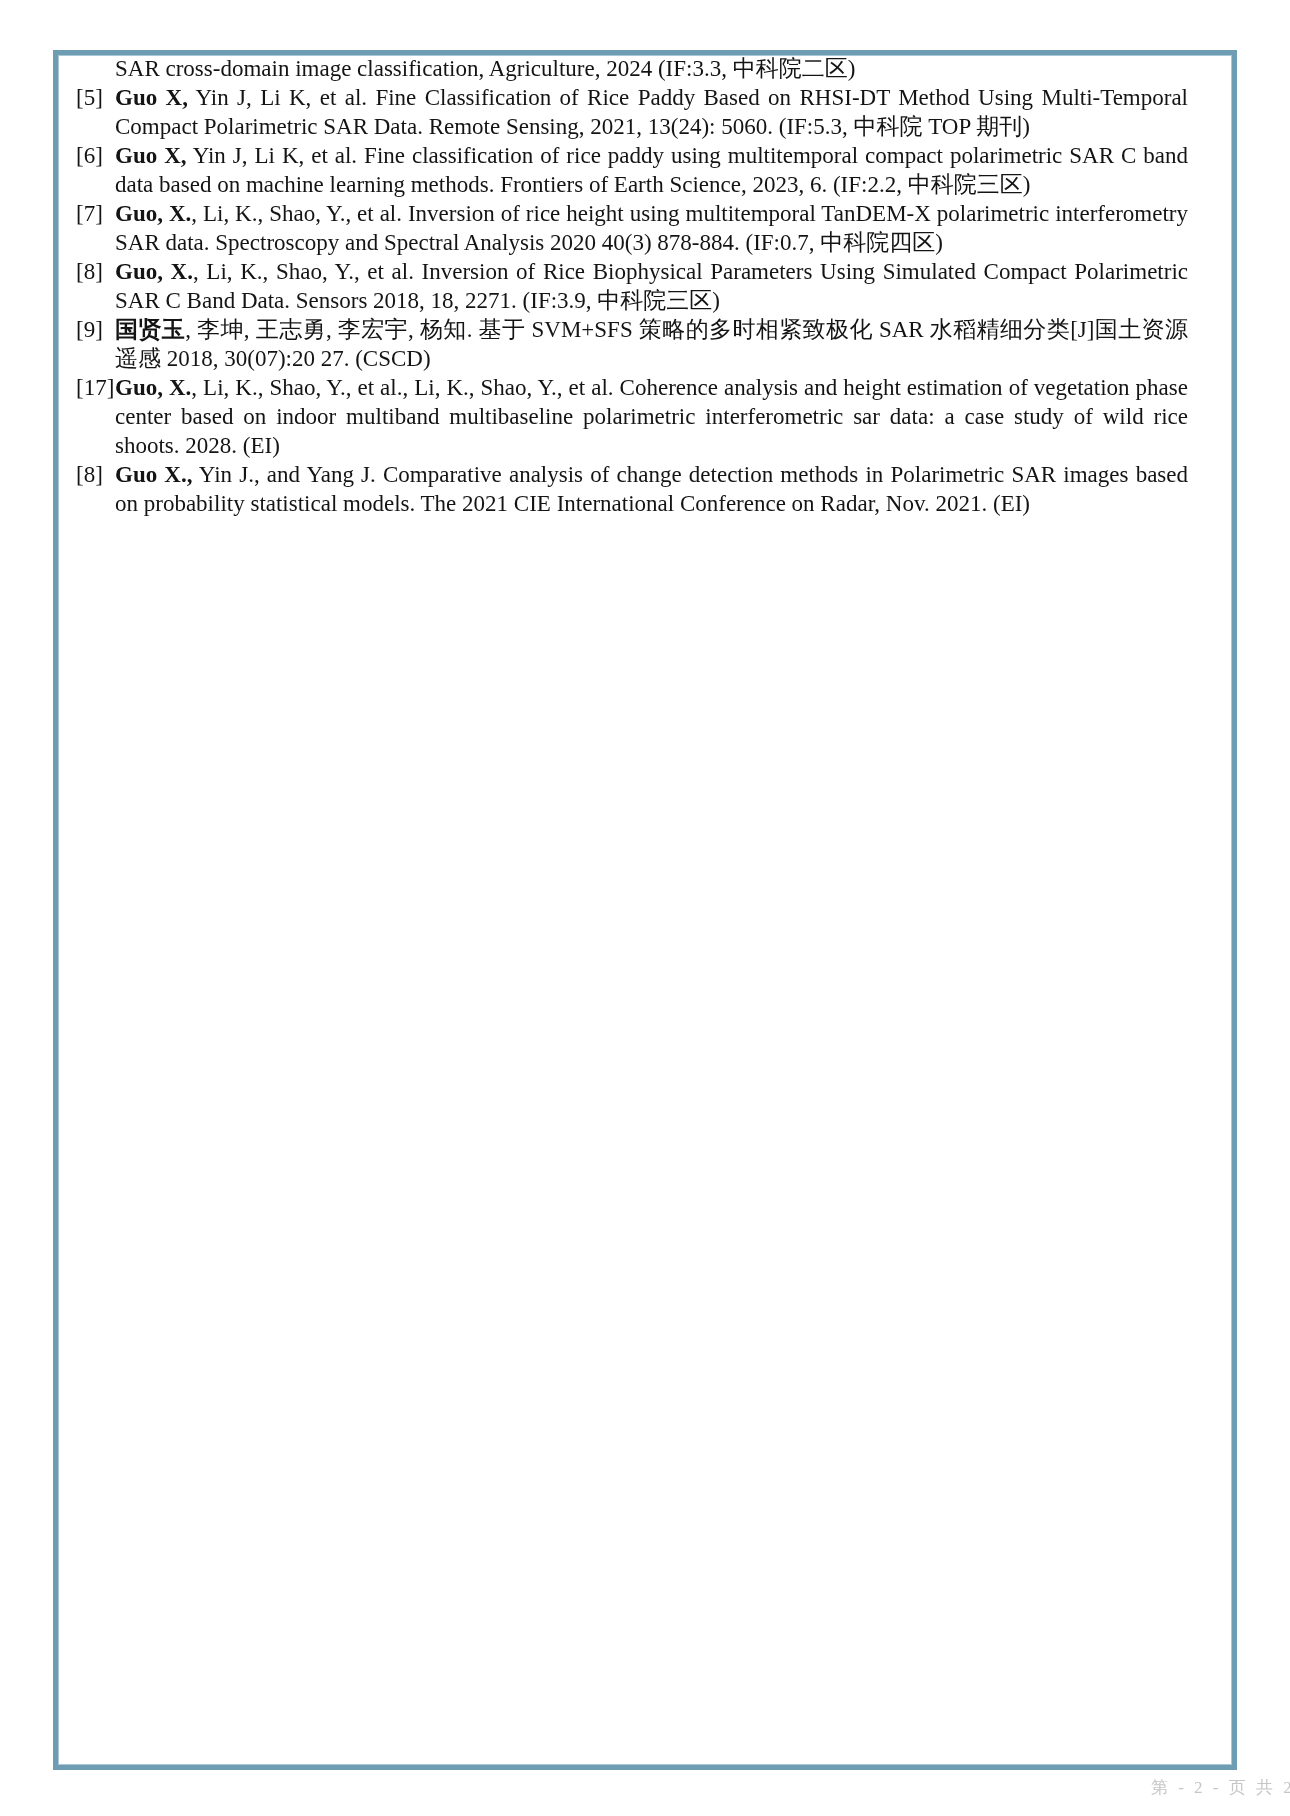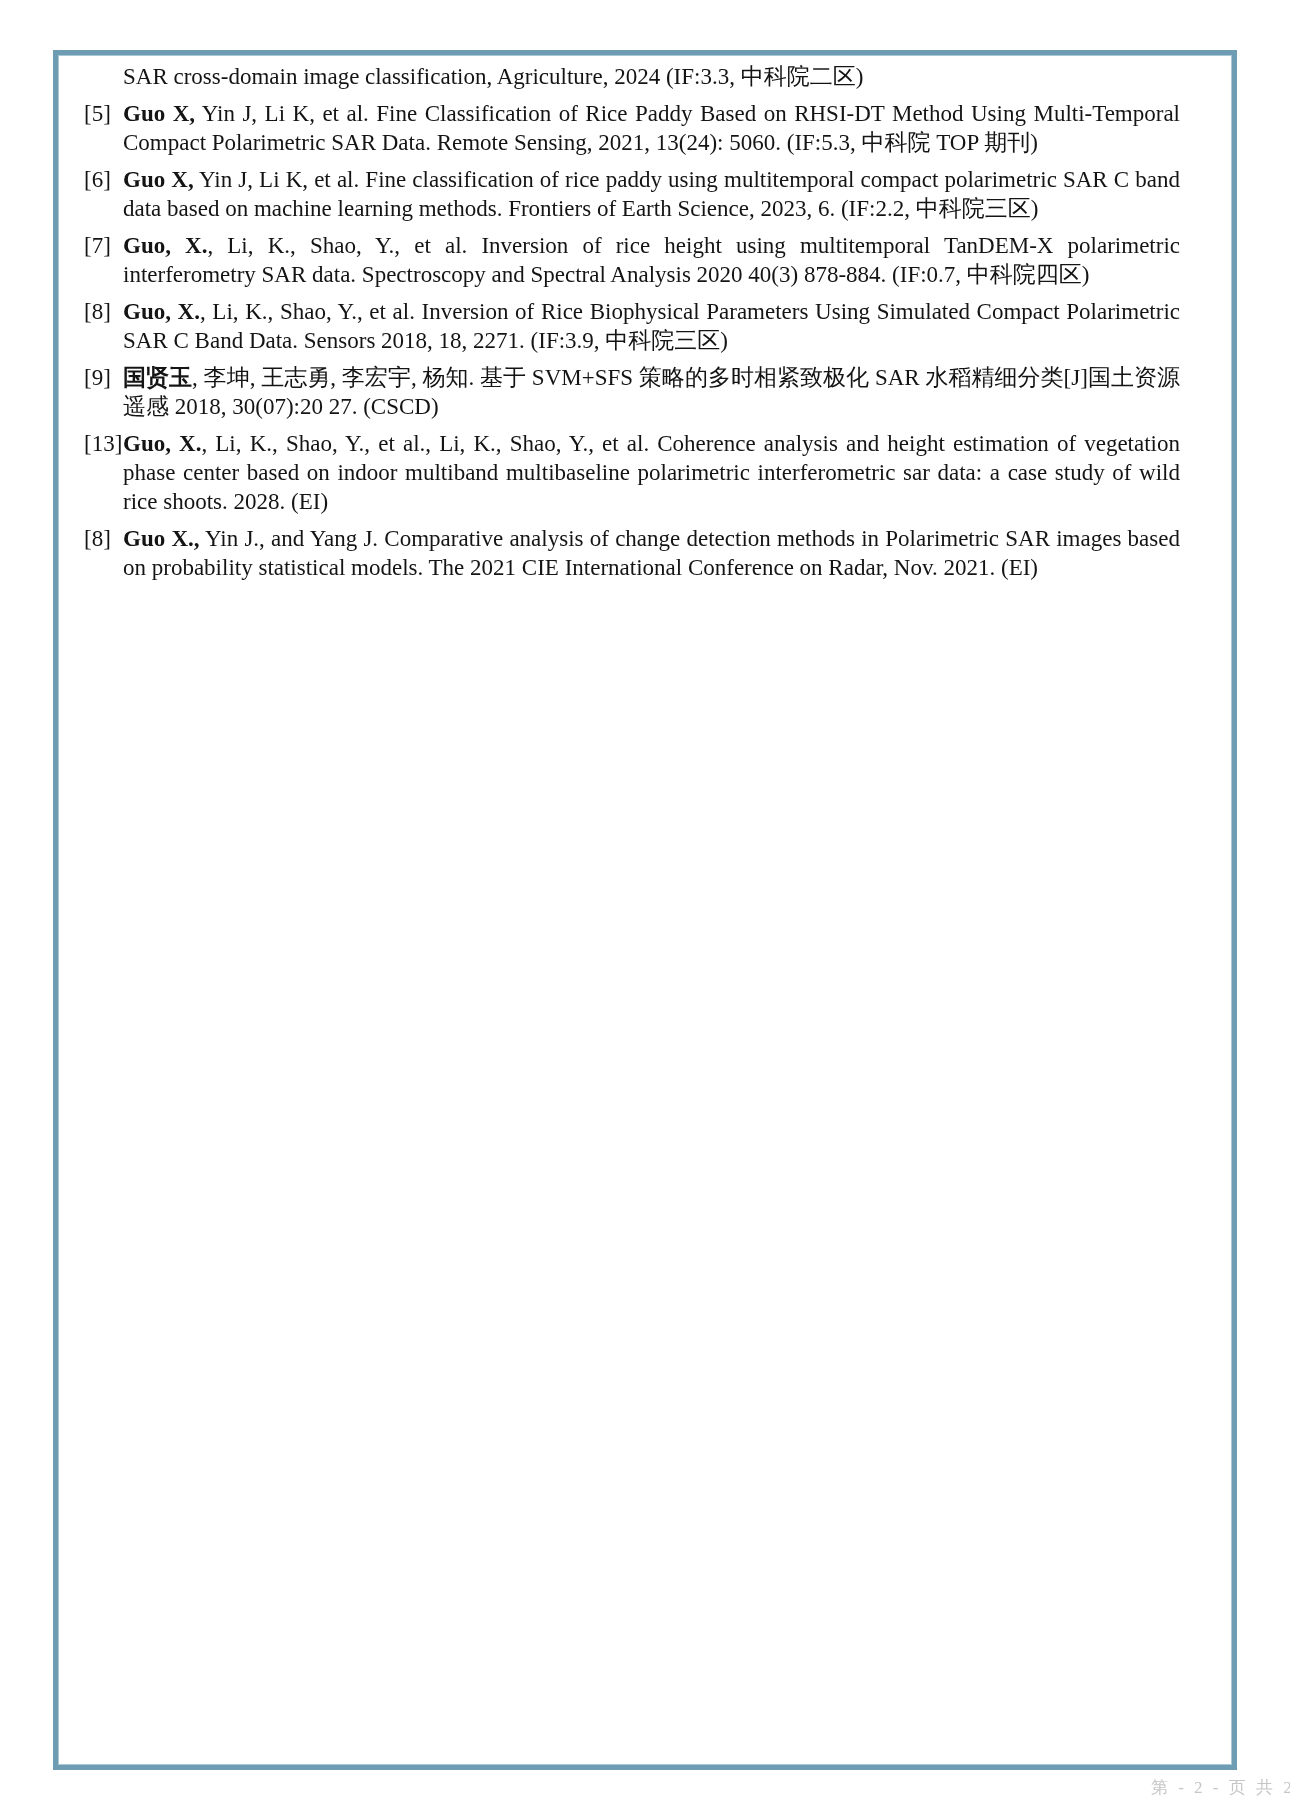--- a/index.html
+++ b/index.html
@@ -28,21 +28,21 @@
   .content {
     position: absolute;
     left: 76px;
     top: 54px;
     width: 1112px;
     color: #141414;
     font-size: 23px;
     line-height: 29px;
   }
   .content p, .content .pub-item {
-    margin: 8px;
+    margin: 0;
   }
   .cont-line {
     padding-left: 39px;
     text-align: left;
   }
   .pub-item {
     position: relative;
     padding-left: 39px;
     text-align: justify;
   }
@@ -78,20 +78,20 @@
   <div class="pub-item"><span class="pub-marker">[5]</span><span class="pub-bold">Guo X,</span><span class="pub-rest"> Yin J, Li K, et al. Fine Classification of Rice Paddy Based on RHSI-DT Method Using Multi-Temporal Compact Polarimetric SAR Data. Remote Sensing, 2021, 13(24): 5060. (IF:5.3, 中科院 TOP 期刊)</span></div>
 
   <div class="pub-item"><span class="pub-marker">[6]</span><span class="pub-bold">Guo X,</span><span class="pub-rest"> Yin J, Li K, et al. Fine classification of rice paddy using multitemporal compact polarimetric SAR C band data based on machine learning methods. Frontiers of Earth Science, 2023, 6. (IF:2.2, 中科院三区)</span></div>
 
   <div class="pub-item"><span class="pub-marker">[7]</span><span class="pub-bold">Guo, X.</span><span class="pub-rest">, Li, K., Shao, Y., et al. Inversion of rice height using multitemporal TanDEM-X polarimetric interferometry SAR data. Spectroscopy and Spectral Analysis 2020 40(3) 878-884. (IF:0.7, 中科院四区)</span></div>
 
   <div class="pub-item"><span class="pub-marker">[8]</span><span class="pub-bold">Guo, X.</span><span class="pub-rest">, Li, K., Shao, Y., et al. Inversion of Rice Biophysical Parameters Using Simulated Compact Polarimetric SAR C Band Data. Sensors 2018, 18, 2271. (IF:3.9, 中科院三区)</span></div>
 
   <div class="pub-item"><span class="pub-marker">[9]</span><span class="pub-bold">国贤玉</span><span class="pub-rest">, 李坤, 王志勇, 李宏宇, 杨知. 基于 SVM+SFS 策略的多时相紧致极化 SAR 水稻精细分类[J]国土资源遥感 2018, 30(07):20 27. (CSCD)</span></div>
 
-  <div class="pub-item"><span class="pub-marker">[13]</span><span class="pub-bold">Guo, X.</span><span class="pub-rest">, Li, K., Shao, Y., et al., Li, K., Shao, Y., et al. Coherence analysis and height estimation of vegetation phase center based on indoor multiband multibaseline polarimetric interferometric sar data: a case study of wild rice shoots. 2028. (EI)</span></div>
+  <div class="pub-item"><span class="pub-marker">[17]</span><span class="pub-bold">Guo, X.</span><span class="pub-rest">, Li, K., Shao, Y., et al., Li, K., Shao, Y., et al. Coherence analysis and height estimation of vegetation phase center based on indoor multiband multibaseline polarimetric interferometric sar data: a case study of wild rice shoots. 2028. (EI)</span></div>
 
   <div class="pub-item"><span class="pub-marker">[8]</span><span class="pub-bold">Guo X.,</span><span class="pub-rest"> Yin J., and Yang J. Comparative analysis of change detection methods in Polarimetric SAR images based on probability statistical models. The 2021 CIE International Conference on Radar, Nov. 2021. (EI)</span></div>
 </div>
   <div class="footer" style="color: rgb(198, 198, 198);">
     <span>第 - 2 - 页 共 2 页</span>
   </div>
 </div>
 
 </body></html>

